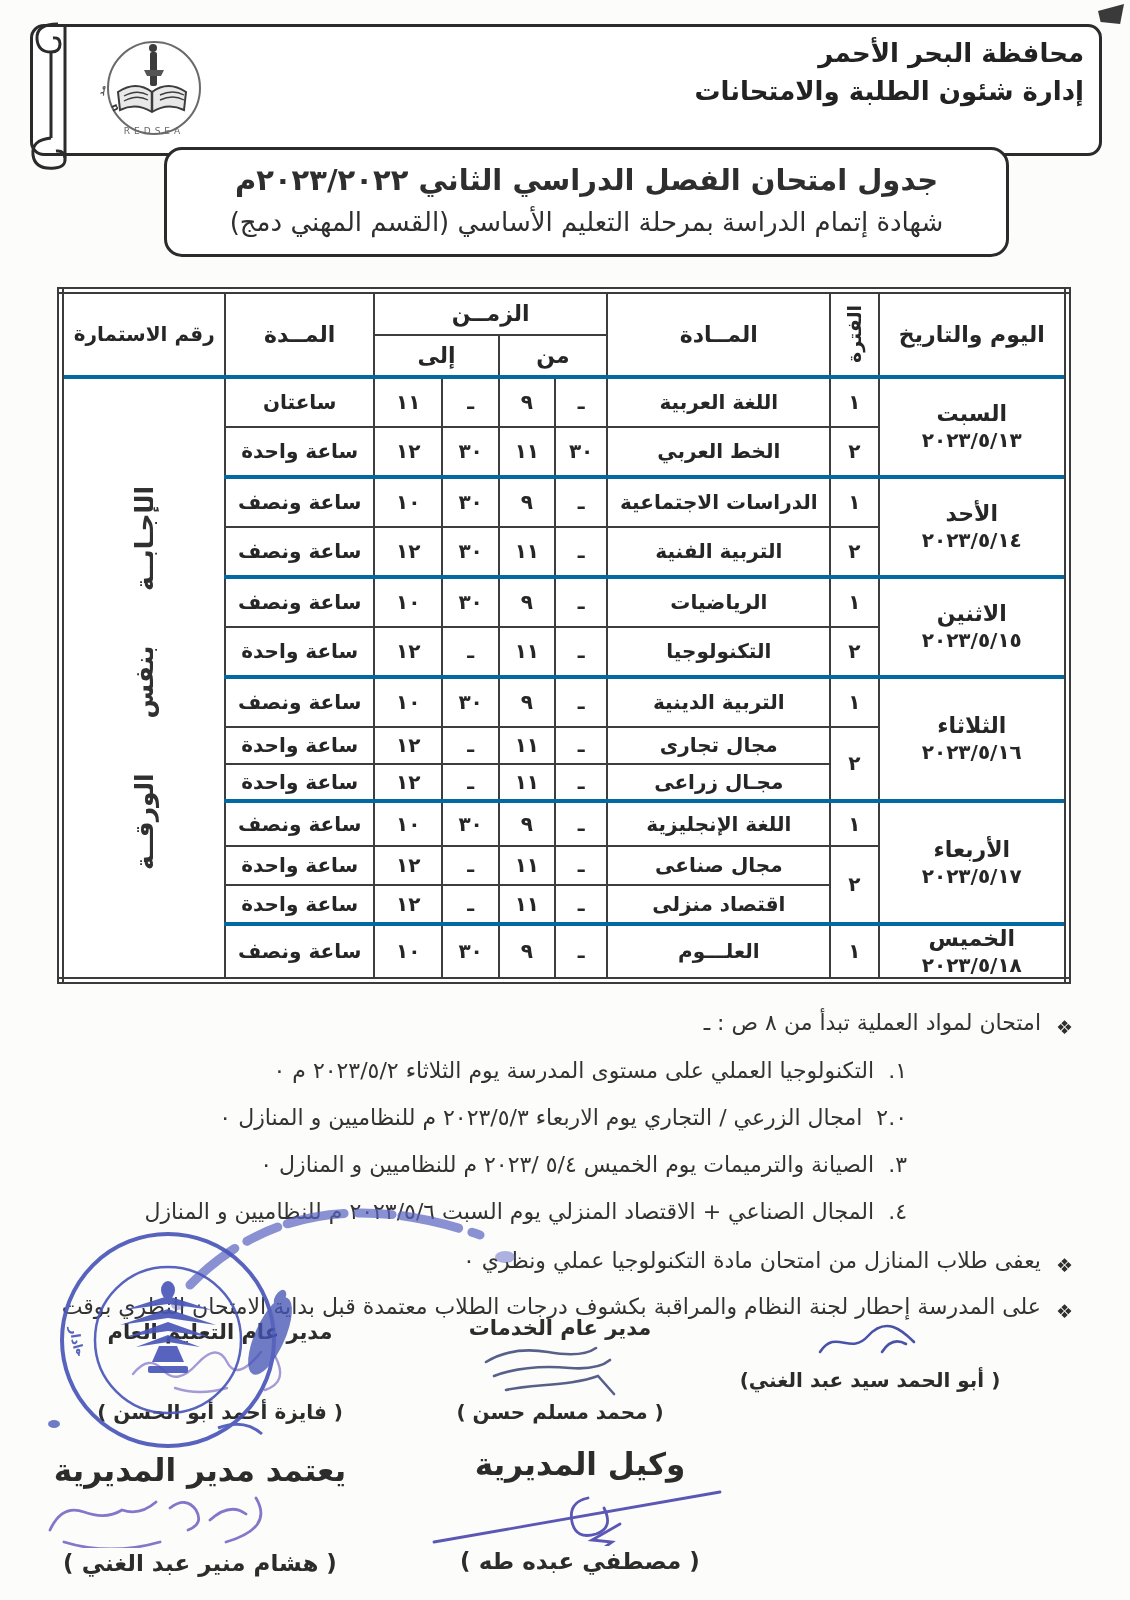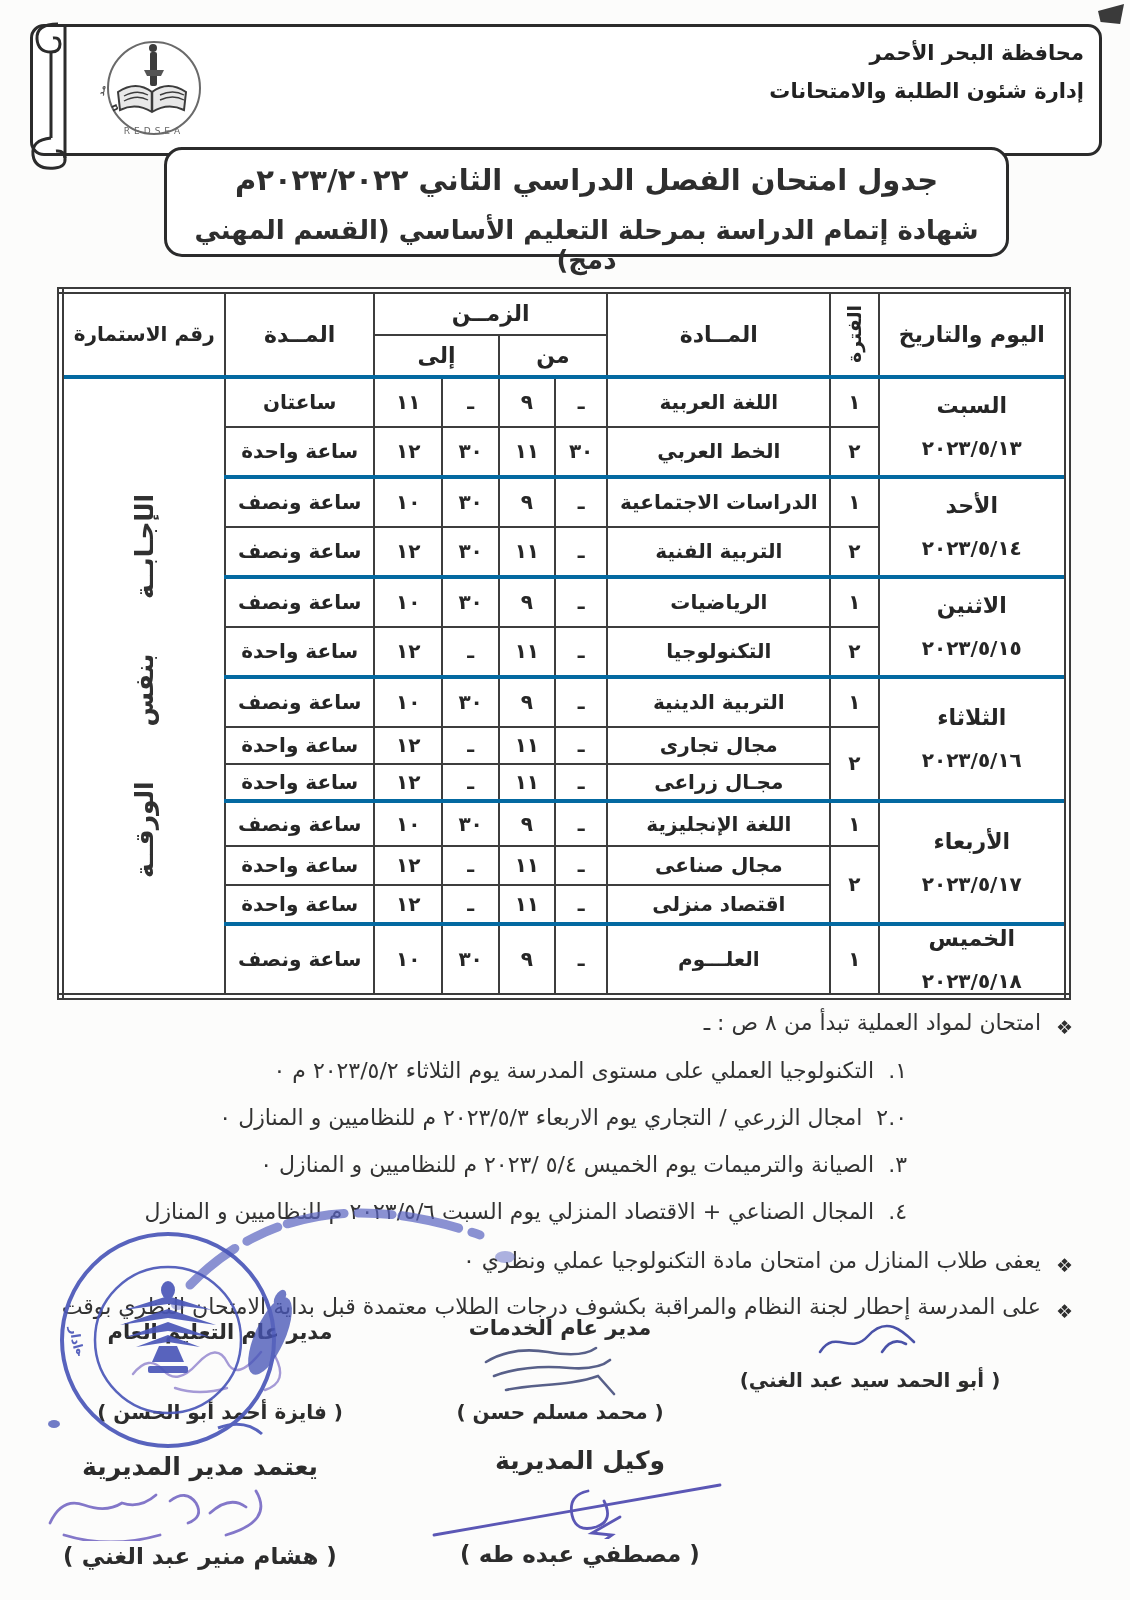--- a/index.html
+++ b/index.html
@@ -10,56 +10,56 @@
     color:#2e2e2e; direction:rtl; overflow:hidden;
   }
   
   .header-box { position:absolute; left:30px; top:24px; width:1072px; height:132px;
     border:3px solid #2b2b2b; border-radius:14px; background:#fff; }
   .corner-artifact { position:absolute; right:6px; top:4px; width:26px; height:20px;
     background:#3a3a3a; clip-path:polygon(0 35%,100% 0,85% 100%,10% 90%); }
   .scroll-deco { position:absolute; left:18px; top:10px; }
   .logo { position:absolute; left:86px; top:30px; }
   .org-lines { position:absolute; right:46px; top:34px; text-align:right;
-    font-weight:bold; font-size:21px; line-height:38px; color:#222; }
+    font-weight:bold; font-size:26px; line-height:38px; color:#222; }
   
   .title-box { position:absolute; left:164px; top:147px; width:845px; height:110px;
     border:3px solid #2b2b2b; border-radius:18px; background:#fff;
     text-align:center; padding-top:13px; }
   .title-l1 { font-size:29px; font-weight:bold; }
-  .title-l2 { font-size:26px; font-weight:bold; margin-top:18px; }
+  .title-l2 { font-size:26px; font-weight:normal; margin-top:10px; }
   
   .table-wrap { position:absolute; left:57px; top:287px; width:1014px; }
   table { width:100%; border-collapse:collapse; border:7px double #3b3b3b;
     table-layout:fixed; background:#fff; }
   th,td { border:2px solid #3d3d3d; text-align:center; vertical-align:middle;
     font-weight:bold; color:#262626; overflow:hidden; }
   th { font-size:22px; }
   td { font-size:20px; }
   .subject-cell { font-size:20px; }
   .day-cell .day { font-size:22px; }
-  .day-cell .date { font-size:20px; margin-top:18px; }
+  .day-cell .date { font-size:20px; margin-top:2px; }
   tr.group-start td { border-top:4px solid #0369a1; }
   .rot-cell { position:relative; }
   .rot-inner { position:absolute; left:50%; top:50%;
     transform:translate(-50%,-50%) rotate(-90deg); white-space:nowrap; }
   .period-head { font-size:19px; }
   .form-note { font-size:25px; letter-spacing:2px; word-spacing:46px; color:#303030; }
   
   .notes { position:absolute; left:57px; top:996px; width:1018px; font-size:22px; color:#333; }
   .bullet-line { position:relative; padding-right:34px; margin-top:10px; line-height:34px; }
   .bullet { position:absolute; right:2px; top:4px; font-size:19px; color:#2f2f2f; }
   .note-line { padding-right:168px; margin-top:14px; line-height:33px; }
   .note-num { margin-left:14px; }
   .cont-line { padding-right:56px; margin-top:8px; }
   
   .sig { position:absolute; text-align:center; }
   .sig .sig-title { font-weight:bold; font-size:21px; color:#2c2c2c; white-space:nowrap; }
   .sig .sig-name  { font-weight:bold; font-size:20px; color:#2c2c2c; white-space:nowrap; margin-top:2px; }
-  .sig.big .sig-title { font-size:25px; }
+  .sig.big .sig-title { font-size:31px; }
   .sig.big .sig-name { font-size:23px; }
   .sig svg { display:block; margin:2px auto; }
   .stamp { position:absolute; left:18px; top:1178px; opacity:.92; }
   .arc-stamp { position:absolute; left:150px; top:1165px; opacity:.7; }
 </style>
 </head>
 <body>
 
 <div class="header-box"></div>
 <div class="corner-artifact"></div>

